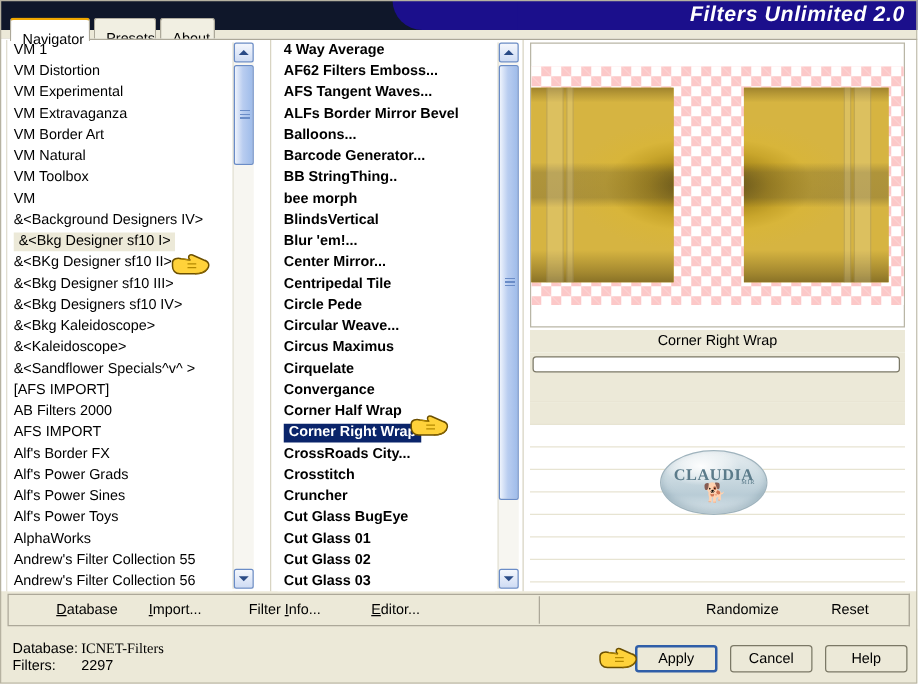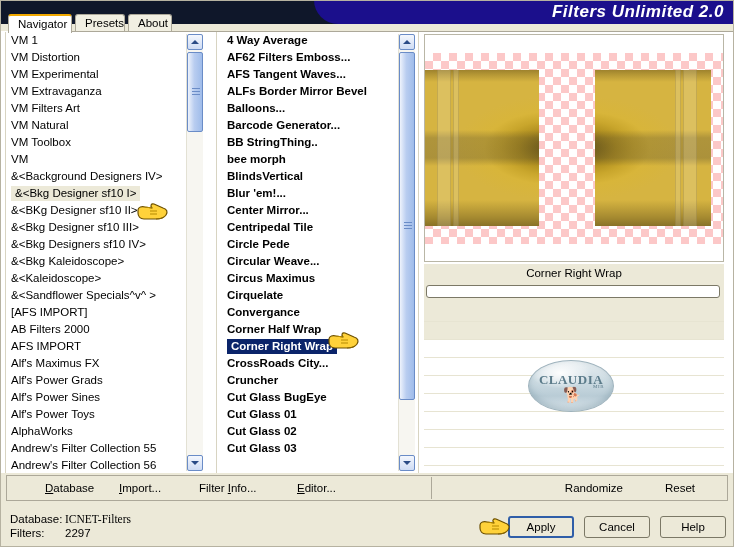--- a/index.html
+++ b/index.html
@@ -68,21 +68,21 @@
     position: absolute;
     left: 0; top: 14px;
     width: 734px;
     height: 18px;
   }
   .tab {
     position: absolute;
     top: 0;
     height: 17px;
     line-height: 16px;
-    padding: 0 9px;
+    padding: 8px 9px;
     font-size: 11.5px;
     background: #f1efe2;
     border: 1px solid #aca899;
     border-bottom: none;
     border-top-left-radius: 3px;
     border-top-right-radius: 3px;
     color: #000;
     box-sizing: border-box;
     white-space: nowrap;
   }
@@ -508,36 +508,36 @@
     <div class="vsep s0"></div>
     <div class="vsep s1"></div>
     <div class="vsep s2"></div>
 
     <div class="listpane" id="left-pane">
       <ul id="left-list">
           <li>VM 1</li>
           <li>VM Distortion</li>
           <li>VM Experimental</li>
           <li>VM Extravaganza</li>
-          <li>VM Filters Art</li>
+          <li>VM Border Art</li>
           <li>VM Natural</li>
           <li>VM Toolbox</li>
           <li>VM</li>
           <li>&amp;&lt;Background Designers IV&gt;</li>
           <li><span class="sel-soft" style="display: inline-block; line-height: 15px; padding: 0px 4px; background: rgb(236, 233, 216); color: rgb(0, 0, 0);">&amp;&lt;Bkg Designer sf10 I&gt;</span></li>
           <li>&amp;&lt;BKg Designer sf10 II&gt;</li>
           <li>&amp;&lt;Bkg Designer sf10 III&gt;</li>
           <li>&amp;&lt;Bkg Designers sf10 IV&gt;</li>
           <li>&amp;&lt;Bkg Kaleidoscope&gt;</li>
           <li>&amp;&lt;Kaleidoscope&gt;</li>
           <li>&amp;&lt;Sandflower Specials^v^ &gt;</li>
           <li>[AFS IMPORT]</li>
           <li>AB Filters 2000</li>
           <li>AFS IMPORT</li>
-          <li>Alf's Maximus FX</li>
+          <li>Alf's Border FX</li>
           <li>Alf's Power Grads</li>
           <li>Alf's Power Sines</li>
           <li>Alf's Power Toys</li>
           <li>AlphaWorks</li>
           <li>Andrew's Filter Collection 55</li>
           <li>Andrew's Filter Collection 56</li>
         </ul>
     </div>
 
     <div class="scrollbar" id="sb-left">
@@ -567,20 +567,21 @@
           <li>Center Mirror...</li>
           <li>Centripedal Tile</li>
           <li>Circle Pede</li>
           <li>Circular Weave...</li>
           <li>Circus Maximus</li>
           <li>Cirquelate</li>
           <li>Convergance</li>
           <li>Corner Half Wrap</li>
           <li><span class="sel-blue" style="display: inline-block; line-height: 15px; padding: 0px 4px; background: rgb(10, 36, 106); color: rgb(255, 255, 255);">Corner Right Wrap</span></li>
           <li>CrossRoads City...</li>
+          <li>Crosstitch</li>
           <li>Cruncher</li>
           <li>Cut Glass  BugEye</li>
           <li>Cut Glass 01</li>
           <li>Cut Glass 02</li>
           <li>Cut Glass 03</li>
         </ul>
     </div>
 
     <div class="scrollbar" id="sb-mid">
       <div class="sb-btn up">

